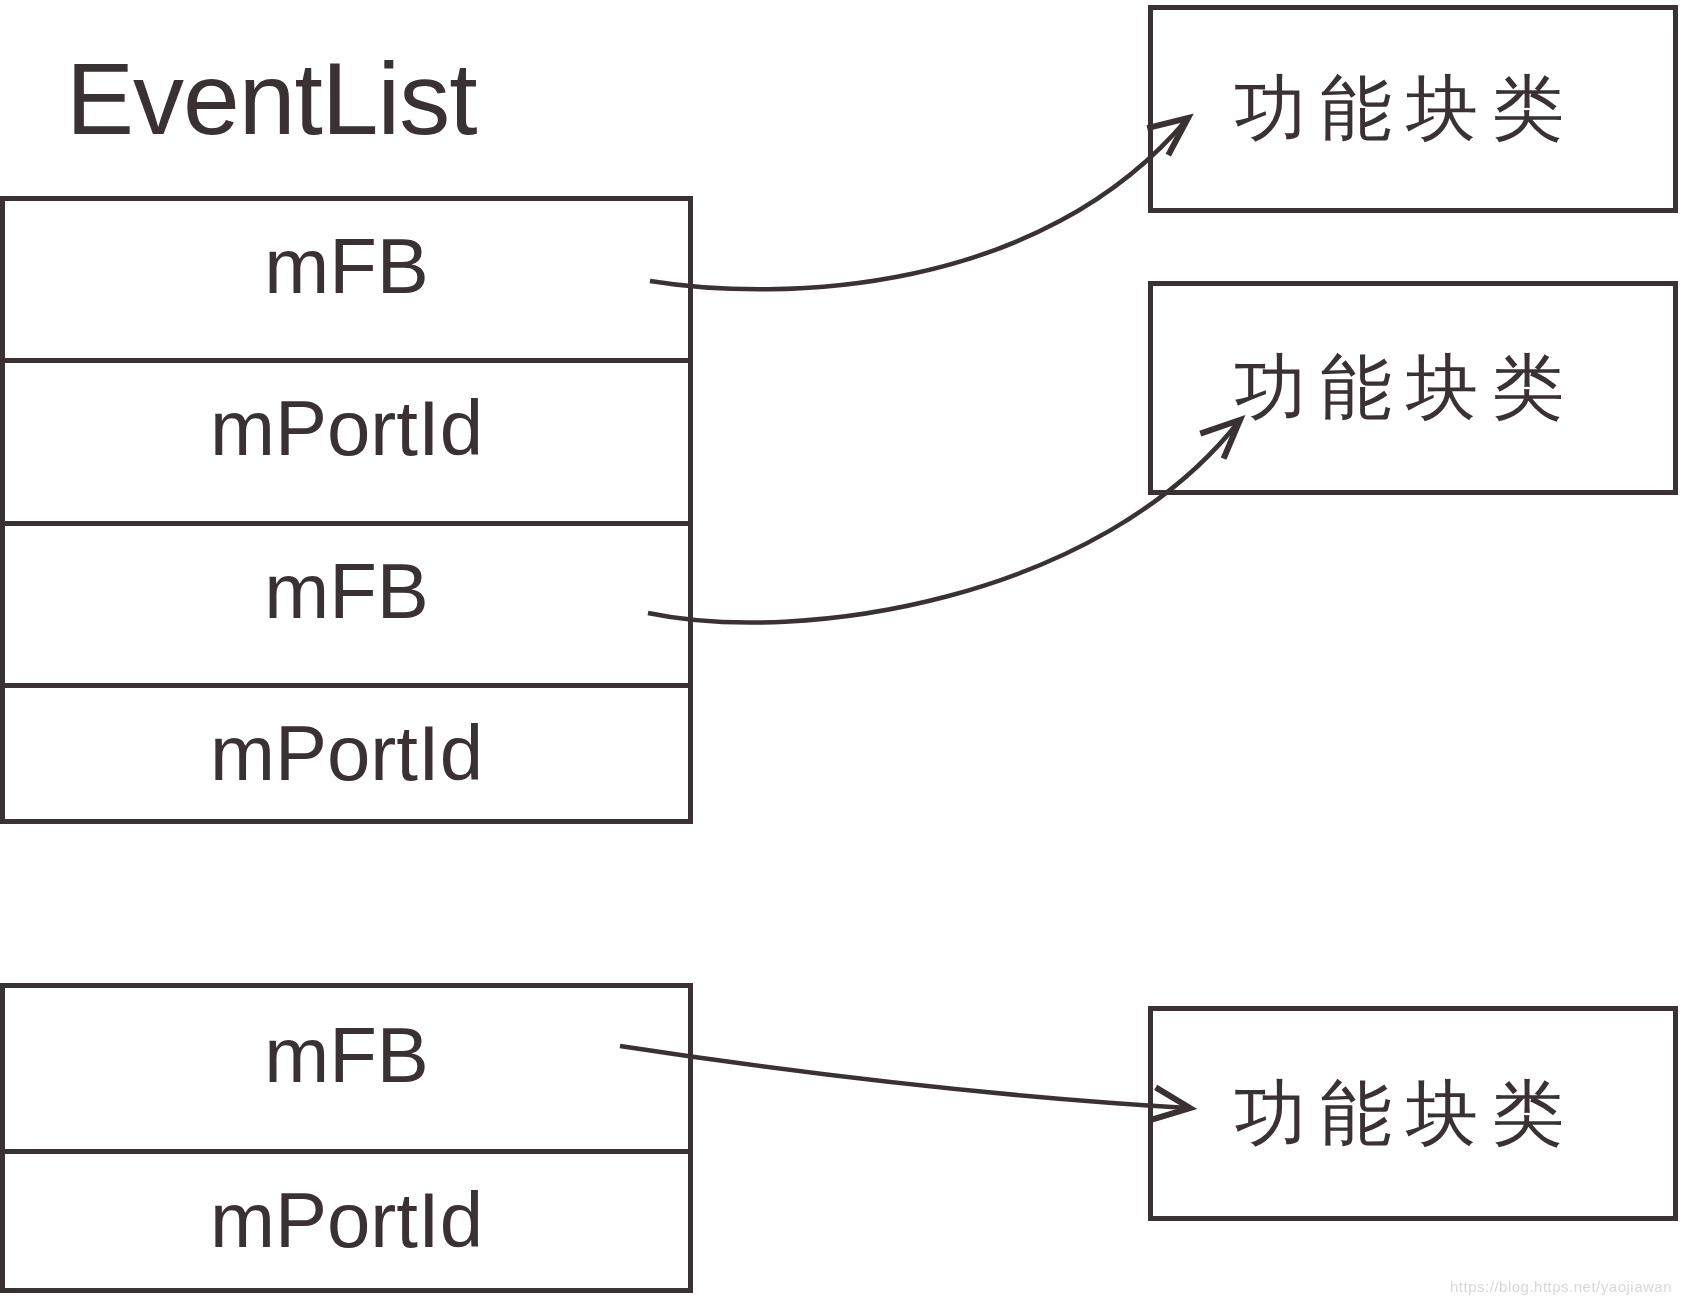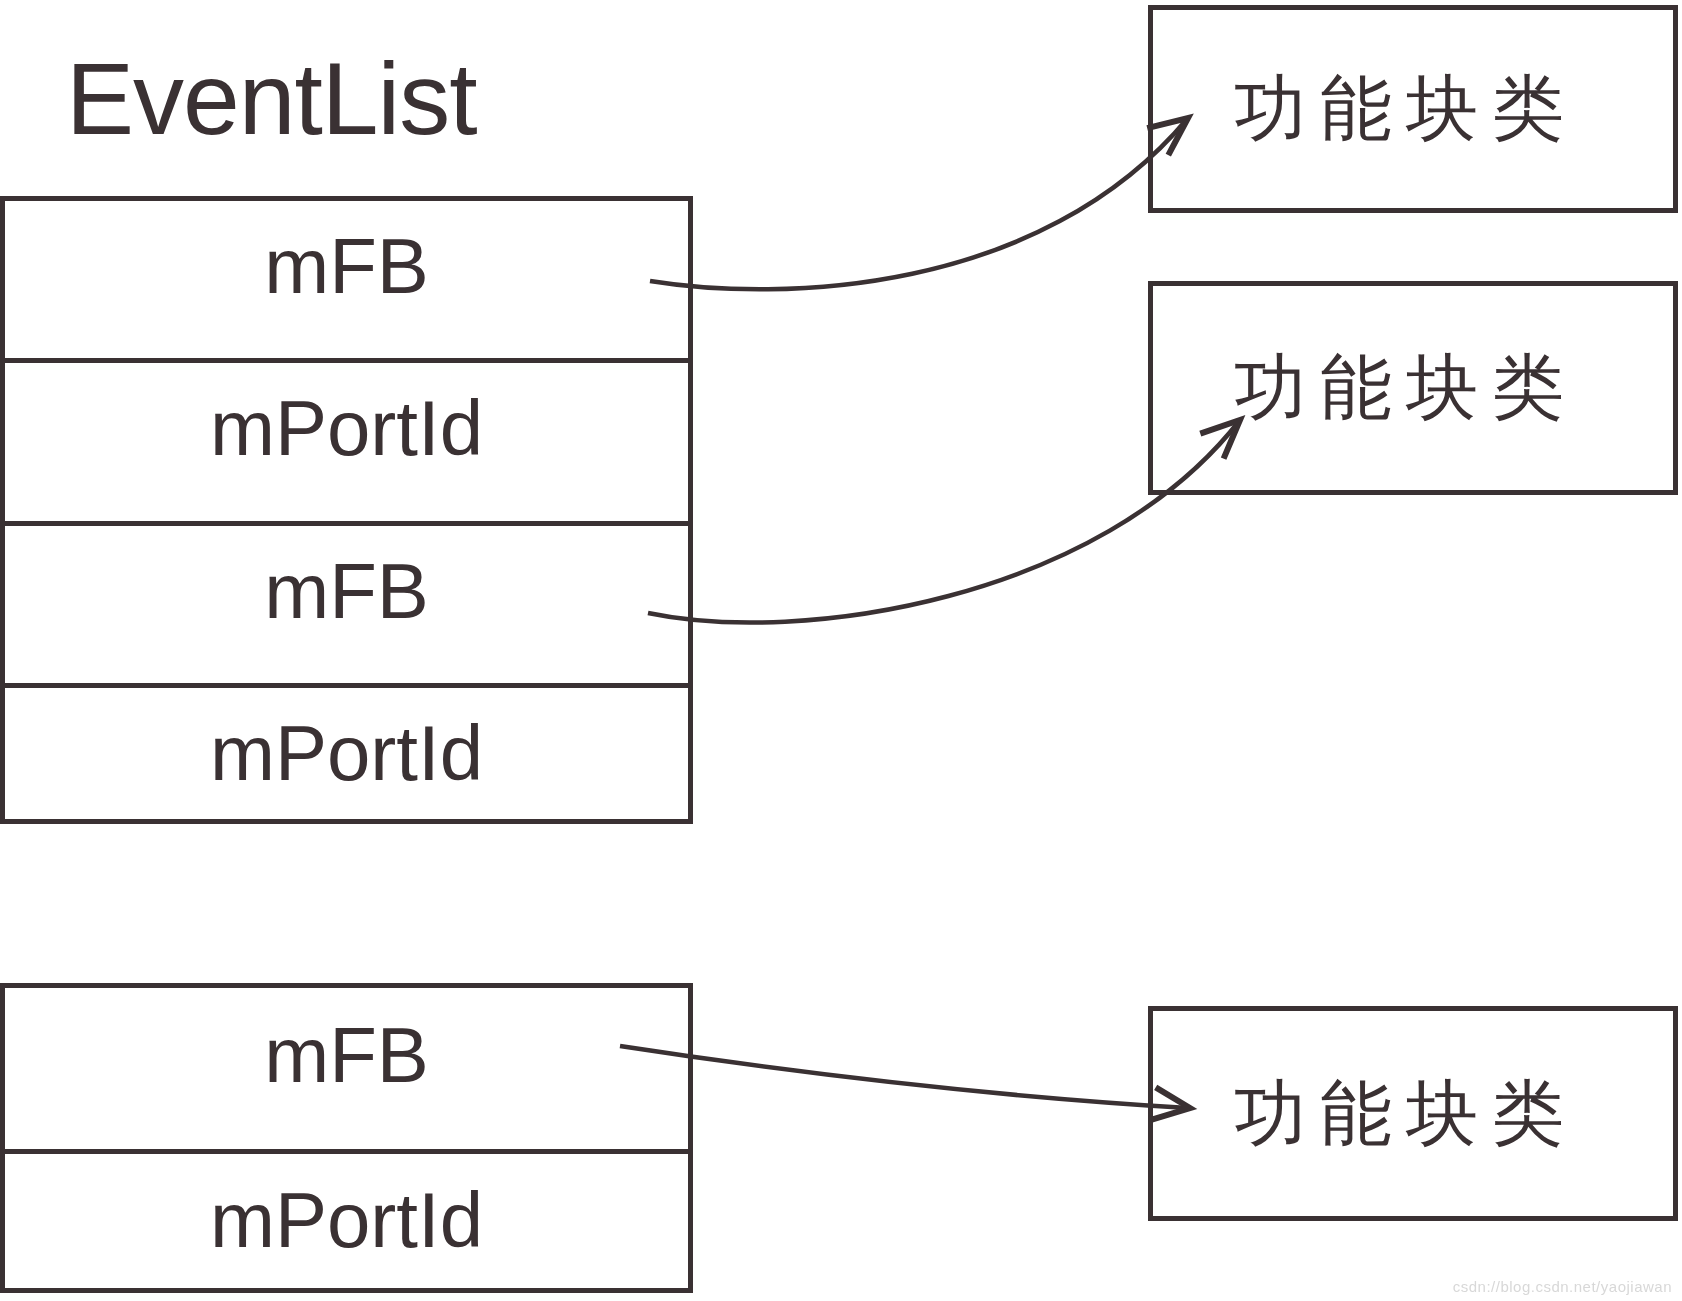--- a/index.html
+++ b/index.html
@@ -124,15 +124,15 @@
     <g>
       <path class="shaft" d="M 648 613 C 800 645, 1100 600, 1240 420"></path>
       <path class="head" d="M 1200.3 433.7 L 1240 420 L 1223.6 458.7"></path>
     </g>
     <g>
       <path class="shaft" d="M 620 1046 Q 920 1092 1188 1108"></path>
       <path class="head" d="M 1151.8 1119.7 L 1190 1108 L 1155.7 1087.4"></path>
     </g>
   </svg>
 
-  <div class="watermark">csdn://blog.csdn.net/yaojiawan</div>
+  <div class="watermark">https://blog.https.net/yaojiawan</div>
 
 </div>
 
 </body></html>

